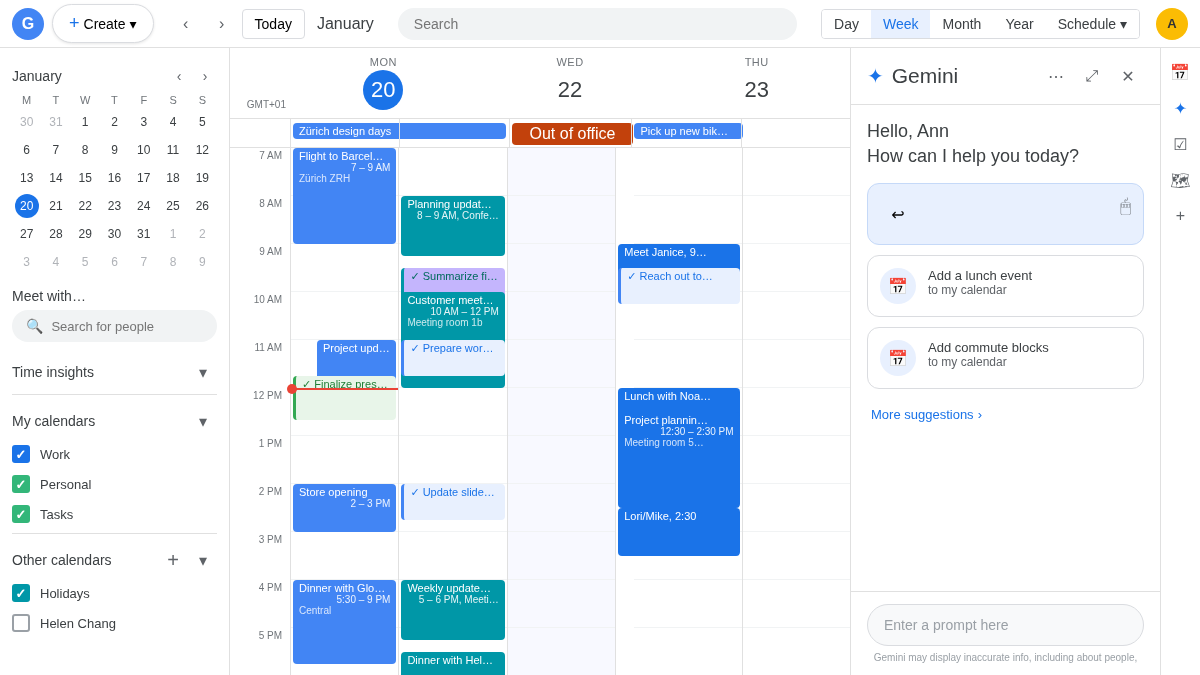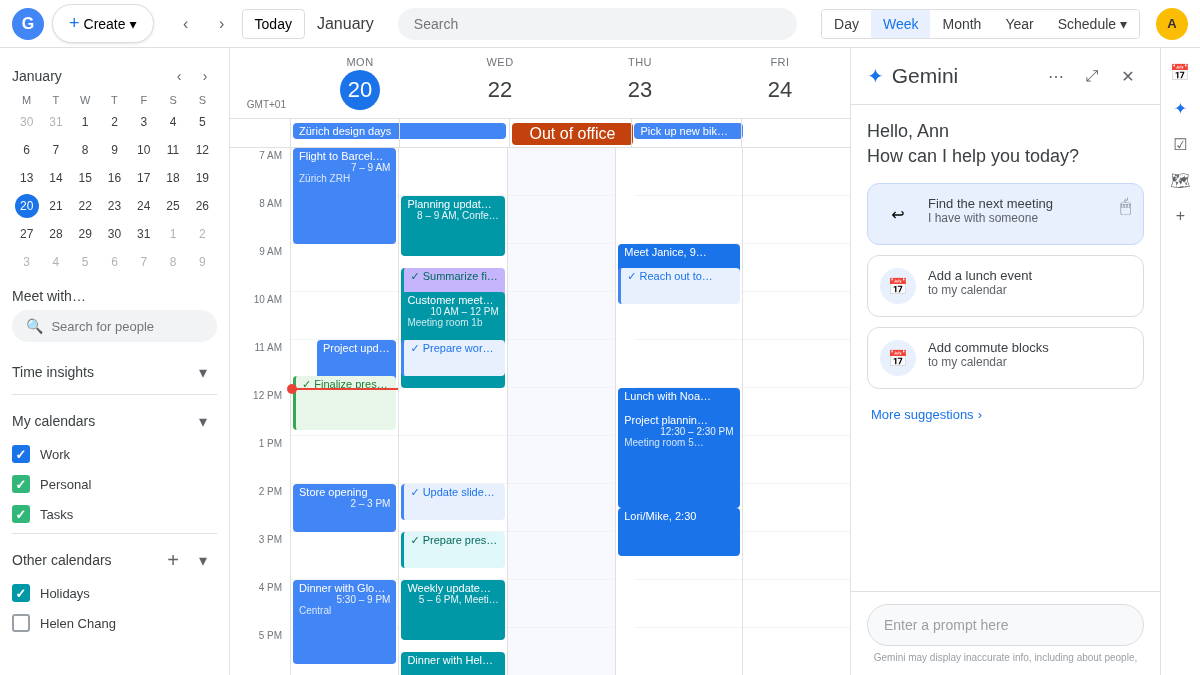--- a/index.html
+++ b/index.html
@@ -316,24 +316,20 @@
         <div class="day-number today">20</div>
       </div>
       <div class="day-col-header">
         <div class="day-name">WED</div>
         <div class="day-number">22</div>
       </div>
       <div class="day-col-header">
         <div class="day-name">THU</div>
         <div class="day-number">23</div>
       </div>
-      <div class="day-col-header">
-        <div class="day-name">FRI</div>
-        <div class="day-number">24</div>
-      </div>
     </div>
 
     <div class="all-day-row">
       <div class="all-day-label"></div>
       <div class="all-day-cell" style="position:relative;min-height:28px;">
         <div class="all-day-event blue" style="position:relative;top:4px;left:2px;right:2px;background:#4285f4;color:white;border-radius:4px;font-size:11px;padding:2px 6px;white-space:nowrap;overflow:hidden;text-overflow:ellipsis;width:calc(200% - 4px);">
           <span>Zürich design days</span>
         </div>
       </div>
       <div class="all-day-cell"></div>
@@ -388,21 +384,21 @@
             </div>
 
             <div class="event blue" style="top:0px;height:96px;background:#4285f4;color:white;">
               <div class="event-title">Flight to Barcel…</div>
               <div class="event-time">7 – 9 AM</div>
               <div class="event-location">Zürich ZRH</div>
             </div>
             <div class="event blue" style="top:192px;height:44px;background:#4285f4;color:white;margin-left:24px;">
               <div class="event-title">Project update,</div>
             </div>
-            <div class="event" style="top:228px;height:54px;background:#e8f5e9;color:#1e7e34;border-left:3px solid #34a853;">
+            <div class="event" style="top:228px;height:44px;background:#e8f5e9;color:#1e7e34;border-left:3px solid #34a853;">
               <div class="event-title">✓ Finalize pres…</div>
             </div>
             <div class="event blue" style="top:336px;height:48px;background:#4285f4;color:white;">
               <div class="event-title">Store opening</div>
               <div class="event-time">2 – 3 PM</div>
             </div>
             <div class="event blue" style="top:432px;height:84px;background:#4285f4;color:white;">
               <div class="event-title">Dinner with Glo…</div>
               <div class="event-time">5:30 – 9 PM</div>
               <div class="event-location">Central</div>
@@ -432,23 +428,20 @@
             <div class="event teal" style="top:144px;height:96px;background:#0097a7;color:white;">
               <div class="event-title">Customer meet…</div>
               <div class="event-time">10 AM – 12 PM</div>
               <div class="event-location">Meeting room 1b</div>
             </div>
             <div class="event" style="top:192px;height:36px;background:#e8f0fe;color:#1a73e8;border-left:3px solid #4285f4;">
               <div class="event-title">✓ Prepare work…</div>
             </div>
             <div class="event" style="top:336px;height:36px;background:#e8f0fe;color:#1a73e8;border-left:3px solid #4285f4;">
               <div class="event-title">✓ Update slide…</div>
-            </div>
-            <div class="event" style="top:384px;height:36px;background:#e0f7fa;color:#00695c;border-left:3px solid #0097a7;">
-              <div class="event-title">✓ Prepare pres…</div>
             </div>
             <div class="event teal" style="top:432px;height:60px;background:#0097a7;color:white;">
               <div class="event-title">Weekly update…</div>
               <div class="event-time">5 – 6 PM, Meeti…</div>
             </div>
             <div class="event teal" style="top:504px;height:48px;background:#0097a7;color:white;">
               <div class="event-title">Dinner with Hel…</div>
             </div>
           </div>
 
@@ -530,24 +523,20 @@
     </div>
 
     <div class="gemini-body">
       <div class="gemini-greeting">
         <span>Hello, Ann</span>
       </div>
       <div class="gemini-subtitle">How can I help you today?</div>
 
       <div class="suggestion-card active">
         <div class="suggestion-icon" style="background:#e8f0fe;">↩</div>
-        <div class="suggestion-text">
-          <div class="suggestion-title">Find the next meeting</div>
-          <div class="suggestion-sub">I have with someone</div>
-        </div>
         <span class="suggestion-cursor">🖱</span>
       </div>
 
       <div class="suggestion-card">
         <div class="suggestion-icon" style="background:#e8f0fe;">📅</div>
         <div class="suggestion-text">
           <div class="suggestion-title">Add a lunch event</div>
           <div class="suggestion-sub">to my calendar</div>
         </div>
       </div>

